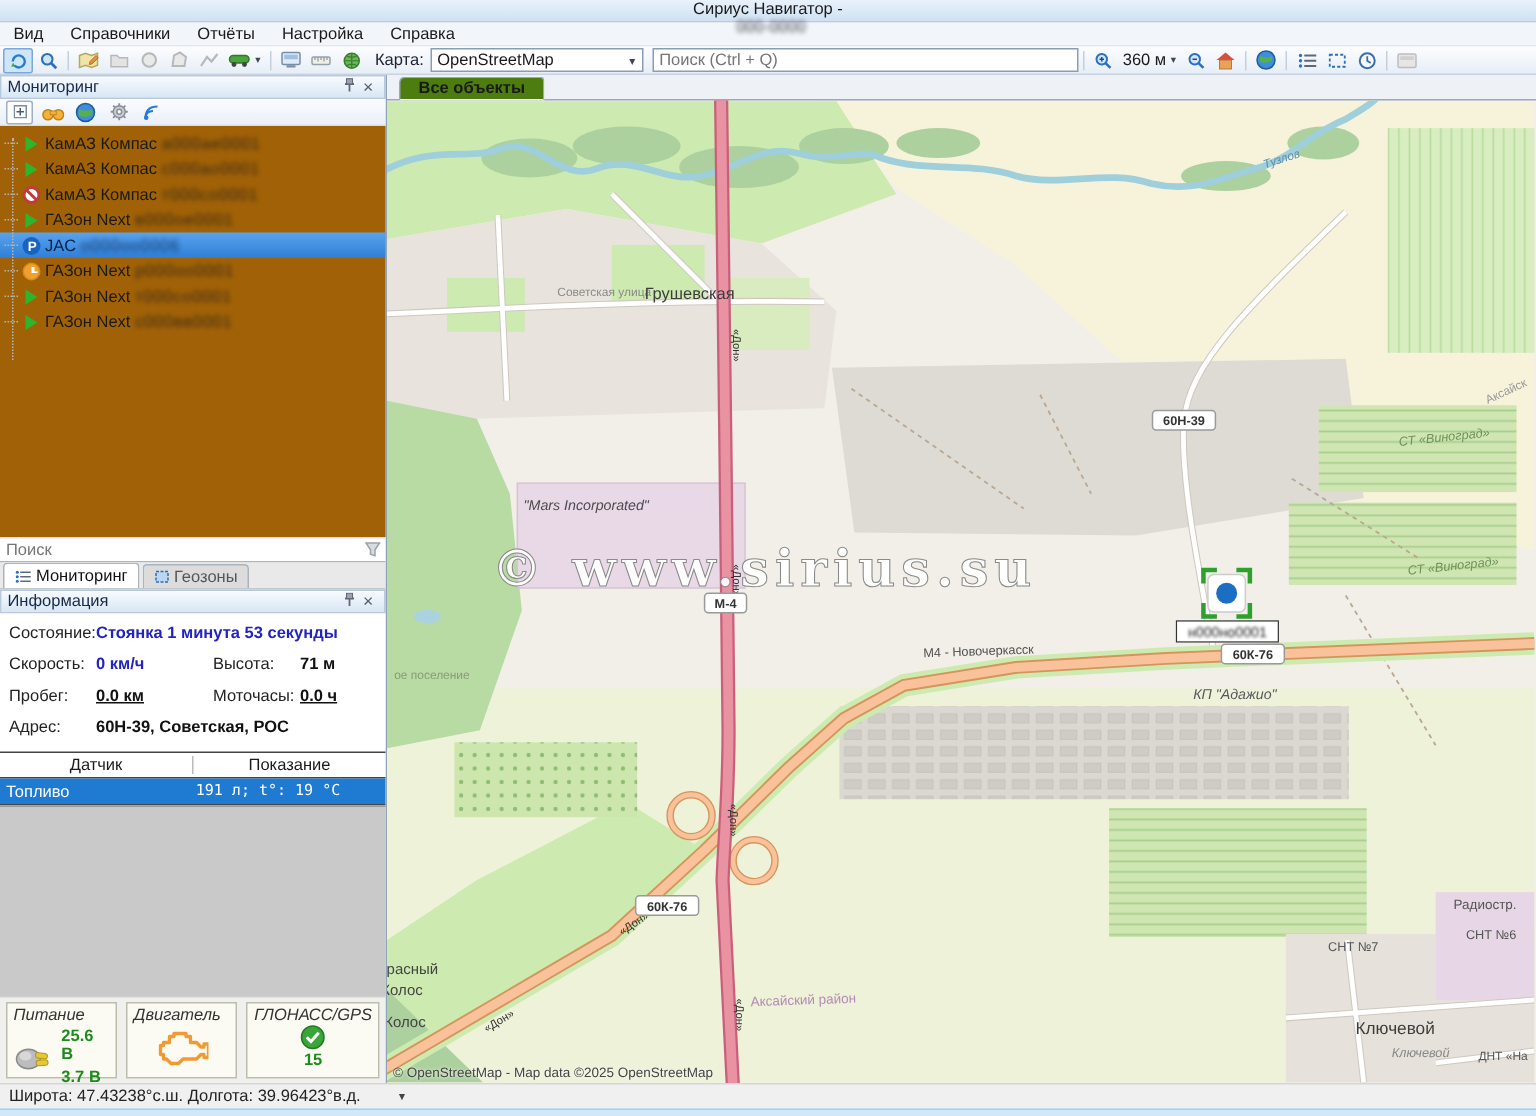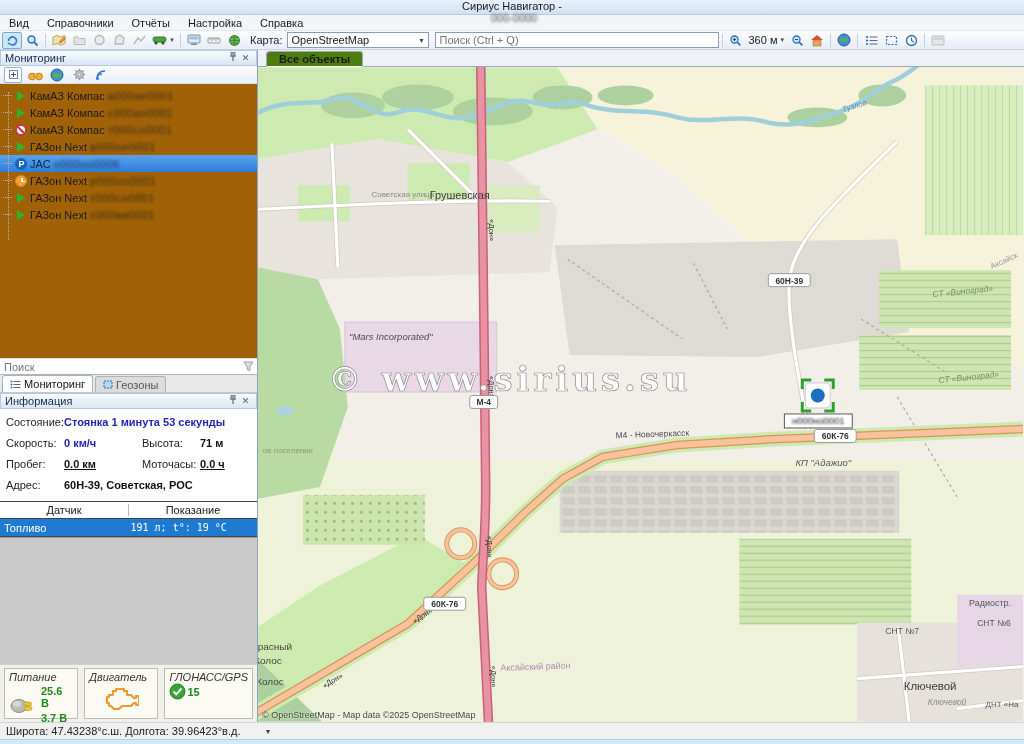--- a/index.html
+++ b/index.html
@@ -88,21 +88,21 @@
   .str .c2 { flex:1; font-family:"DejaVu Sans Mono",monospace; font-size:10px; }
   .gray-fill { flex:1; background:#c9c9c9; border-top:1px solid #9a9a9a; }
 
   .gauges { height:58px; background:#f0f0ef; display:flex; gap:6px; padding:3px 4px; border-top:1px solid #d0d0d0; }
   .gbox { flex:1; border:1px solid #bdbdad; background:#fbfbf3; padding:2px 4px; position:relative; }
   .gbox .glabel { color:#333;font-style:italic; }
   .gval { color:#1e8a1e; font-weight:bold; }
   .power-grid { display:flex; align-items:center; gap:6px; margin-top:2px; }
   .power-grid .vals { display:flex; flex-direction:column; gap:3px; }
   .engine-wrap { display:flex; justify-content:center; margin-top:2px; }
-  .gps-wrap { display:flex; flex-direction:row; align-items:center; gap:1px; }
+  .gps-wrap { display:flex; flex-direction:column; align-items:center; gap:1px; }
 
   
   .map-area { flex:1; display:flex; flex-direction:column; background:#f2efe9; }
   .map-tabbar { height:17px; background:#eef1f6; border-bottom:1px solid #9aa8ba; display:flex; align-items:flex-end; }
   .map-tab { margin-left:8px; height:16px; line-height:15px; padding:0 12px; background:#4d7c0f;
     border:1px solid #9aa8ba; border-bottom:1px solid #fdfdfd; margin-bottom:-1px; font-weight:bold;
     border-radius:4px 3px 0 0;margin-top:16px; }
   .map-canvas { position:relative; flex:1; }
   .map-canvas svg { display:block; }
   .attribution { position:absolute; left:4px; bottom:2px; font-size:9px; color:#444;

